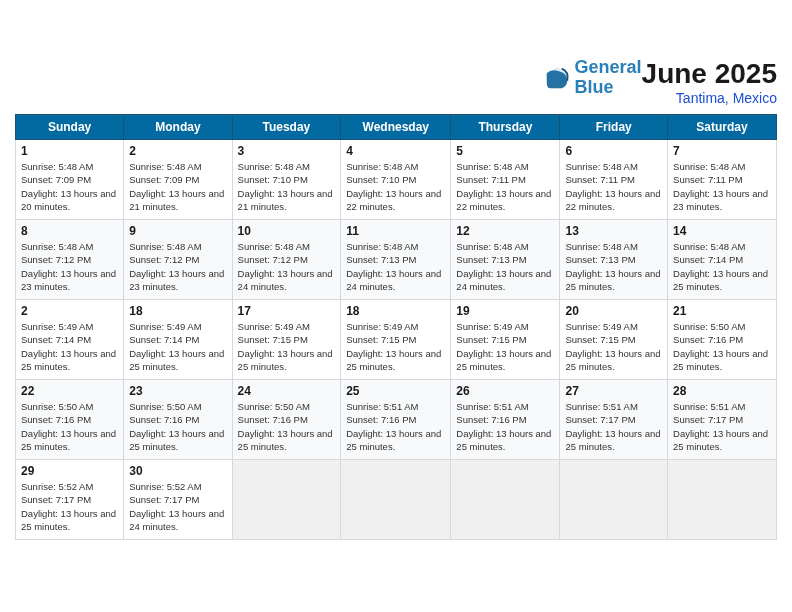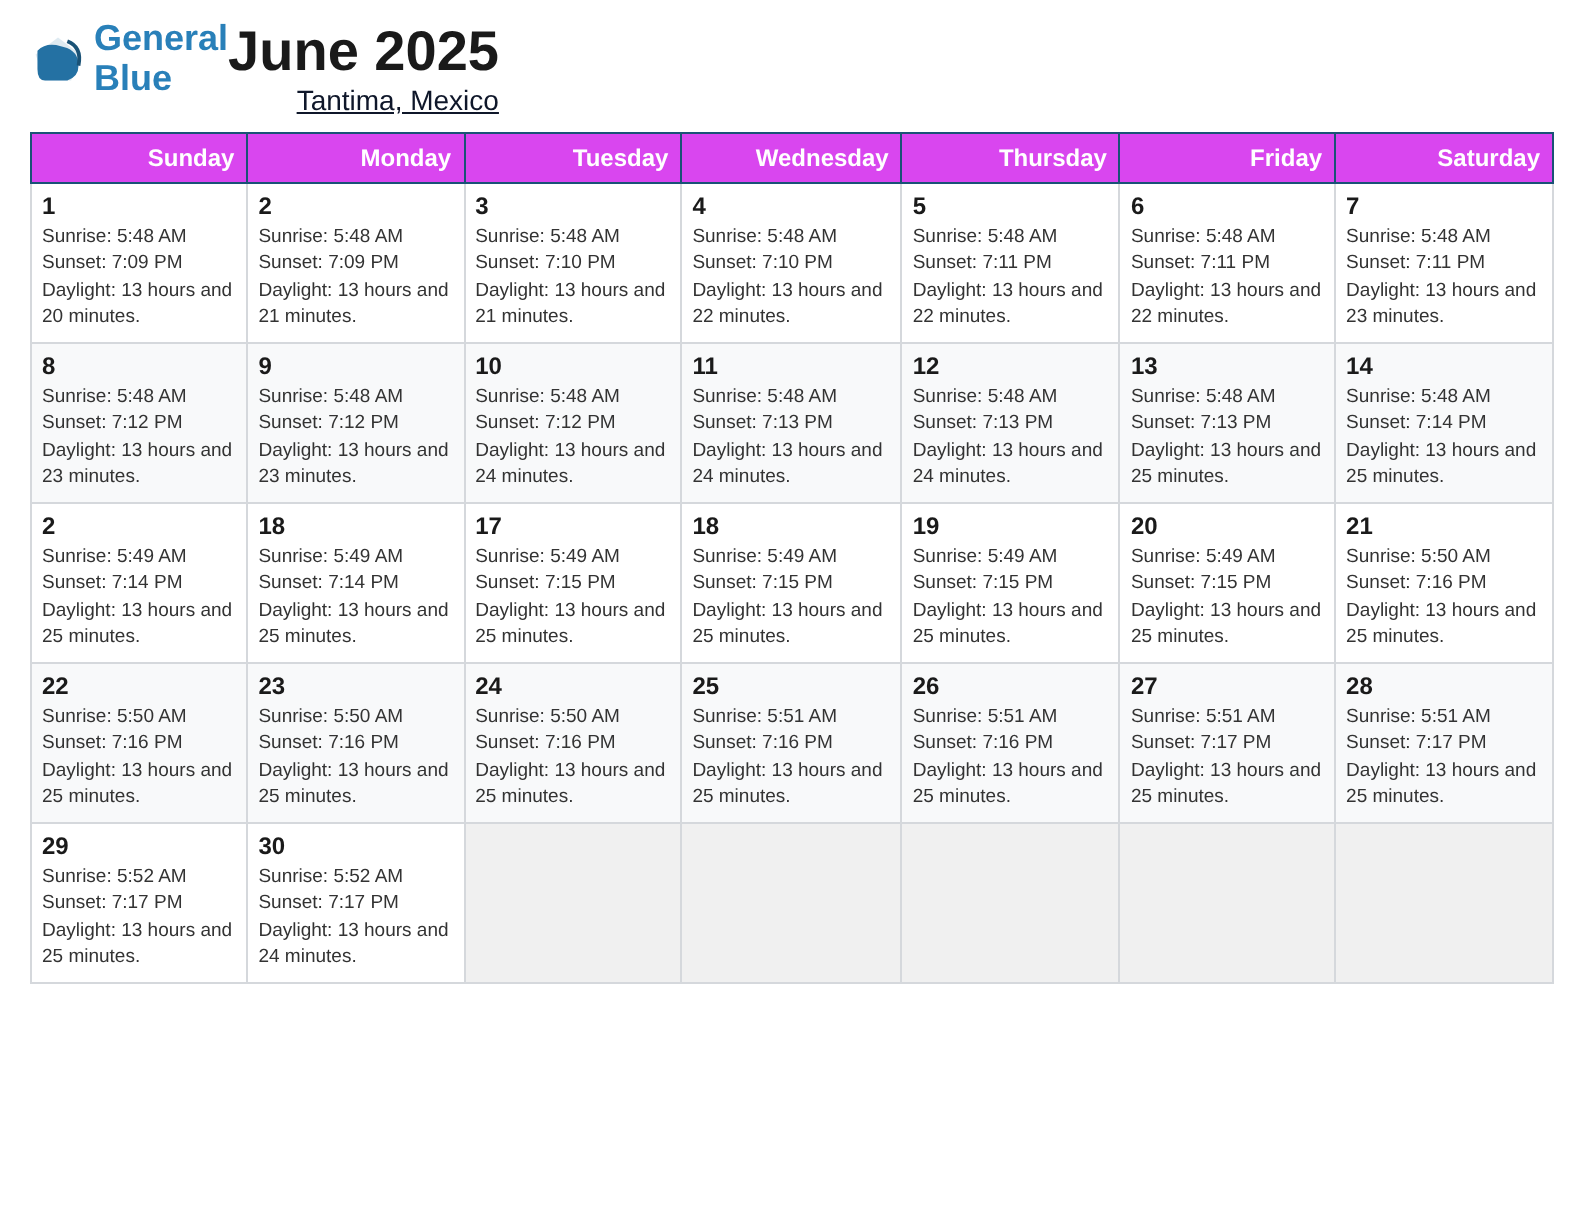--- a/index.html
+++ b/index.html
@@ -10,23 +10,24 @@
       height: 612px;
       overflow: hidden;
     }
     .container {
       width: 792px;
       height: 612px;
       padding: 10px 15px;
     }
     .header {
       display: flex;
-      justify-content: flex-start;
+      justify-content: flex-end;
       align-items: flex-start;
       margin-bottom: 8px;
+      margin-top: 48px;
     }
     .logo {
       display: flex;
       align-items: center;
       gap: 4px;
     }
     .logo-text {
       font-size: 18px;
       font-weight: bold;
       color: #1a5276;
@@ -43,32 +44,31 @@
     .title-block {
       text-align: right;
     }
     .month-title {
       font-size: 28px;
       font-weight: bold;
       color: #1a1a1a;
     }
     .subtitle {
       font-size: 14px;
-      color: #0f172a;
-      text-decoration: underline;
+      color: #1d4ed8;
     }
     .calendar {
       width: 100%;
       border-collapse: collapse;
       font-size: 10px;
     }
     .calendar th {
-      background-color: #d946ef;
+      background-color: #0369a1;
       color: white;
-      text-align: right;
+      text-align: center;
       padding: 5px 6px;
       font-size: 12px;
       font-weight: bold;
       border: 1px solid #1a5276;
     }
     .calendar td {
       vertical-align: top;
       border: 1px solid #d5d8dc;
       padding: 4px 5px;
       width: 113px;

